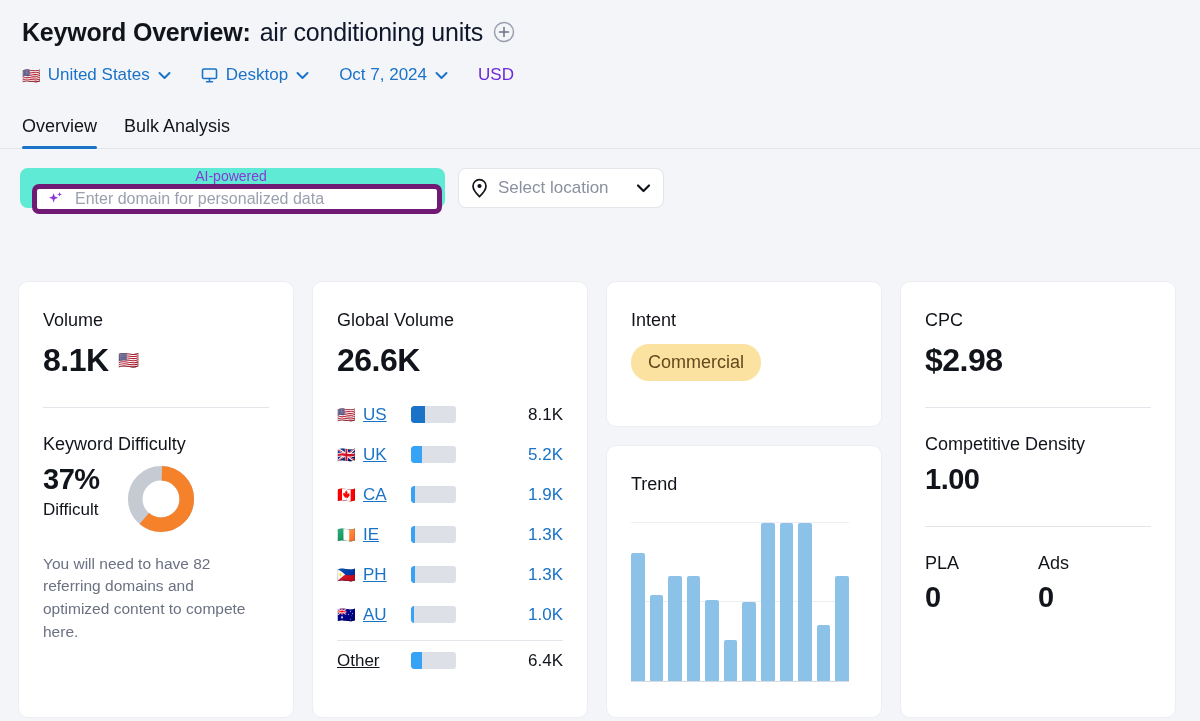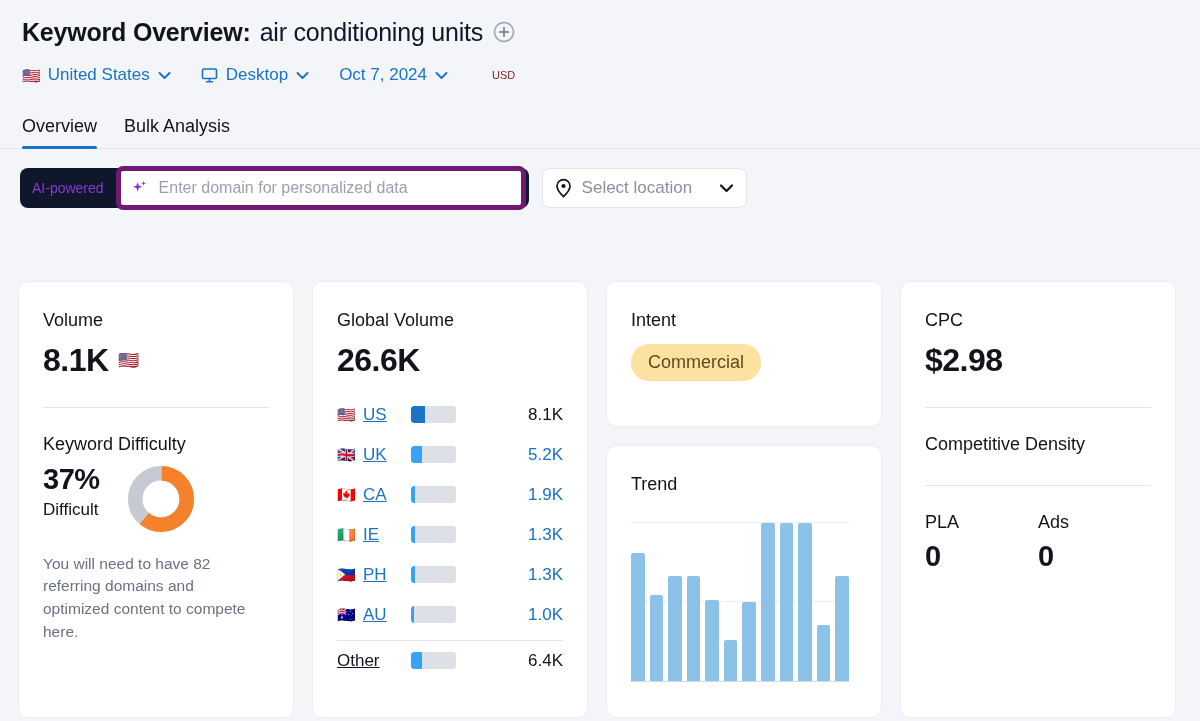--- a/index.html
+++ b/index.html
@@ -69,23 +69,22 @@
   }
   .meta-item .caret {
     margin-left: 8px;
     display: inline-flex;
   }
   .monitor-icon {
     margin-right: 8px;
     display: inline-flex;
   }
   .meta-currency {
-    color: #7f1d1d;
-    font-size: 11px;
-    margin-left: 14px;
+    color: #6d28d9;
+    font-size: 17px;
   }
 
   
   .tabs {
     margin-top: 14px;
     padding-left: 22px;
     display: flex;
     align-items: flex-end;
     height: 42px;
     border-bottom: 1px solid #e3e5eb;
@@ -112,25 +111,26 @@
   
   .search-row {
     display: flex;
     align-items: center;
     padding: 18px 0 0 20px;
     height: 42px;
   }
   .ai-wrap {
     display: flex;
     align-items: center;
-    background: #0f172a;
+    background: #5eead4;
     border-radius: 8px;
     height: 40px;
     padding-left: 12px;
     padding-right: 3px;
+    flex-direction: column;
   }
   .ai-badge {
     color: #8b36d6;
     font-size: 14px;
     padding-right: 12px;
     white-space: nowrap;
   }
   .ai-input {
     display: flex;
     align-items: center;
@@ -511,20 +511,21 @@
       </div>
     </div>
   </div>
 
   <div class="card col-d">
     <div class="card-label">CPC</div>
     <div class="card-value">$2.98</div>
     <div class="divider"></div>
 
     <div class="kd-label">Competitive Density</div>
+    <div class="kd-pct" style="margin-top:8px">1.00</div>
     <div class="divider" style="margin-top:30px"></div>
 
     <div class="pla-row">
       <div class="pla-col">
         <div class="pla-label">PLA</div>
         <div class="pla-val">0</div>
       </div>
       <div class="pla-col">
         <div class="pla-label">Ads</div>
         <div class="pla-val">0</div>

